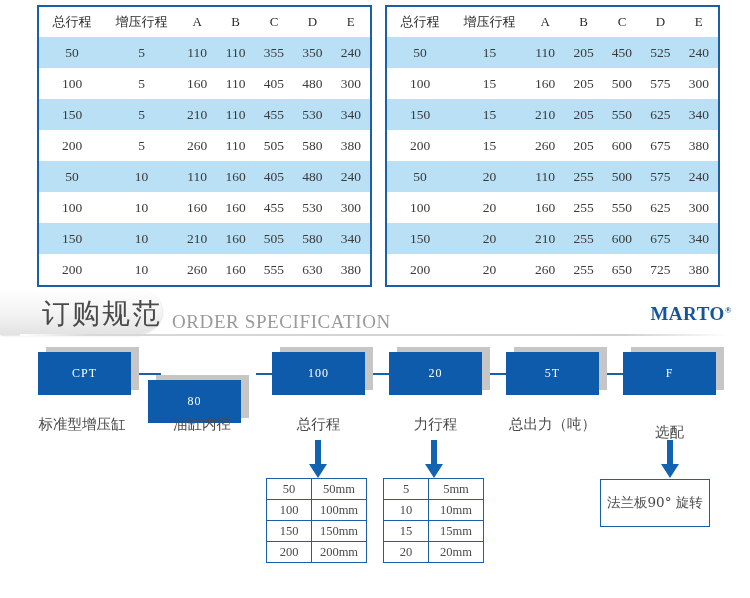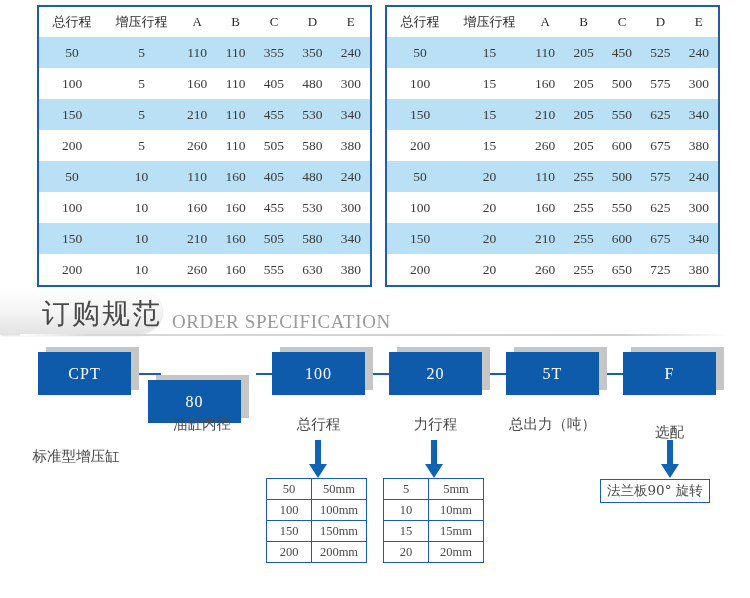--- a/index.html
+++ b/index.html
@@ -143,21 +143,21 @@
     background: #c6c6c6;
   }
   .code-box .face {
     position: absolute;
     left: 0;
     top: 0;
     width: 93px;
     height: 43px;
     background: #0f5bab;
     color: #ffffff;
-    font-size: 16px;
+    font-size: 12px;
     letter-spacing: 1px;
     display: flex;
     align-items: center;
     justify-content: center;
     font-family: "Liberation Serif", serif;
   }
   .connector {
     position: absolute;
     top: 21px;
     width: 22px;
@@ -202,21 +202,21 @@
   .opt-table td.k { width: 40px; }
   .opt-table td.v { width: 50px; }
 
   
   .note-box {
     position: absolute;
     border: 1px solid #1b5fa8;
     background: #ffffff;
     font-size: 13.5px;
     color: #4a4a4a;
-    padding: 2px 6px;
+    padding: 14px 6px;
     white-space: nowrap;
     font-family: "DejaVu Serif", "Liberation Serif", serif;
   }
 </style>
 </head>
 <body>
 
 <div class="spec-tables">
 
   <table class="spec-table left">
@@ -394,20 +394,21 @@
         </tr>
     </tbody>
   </table>
 
 </div>
 
 <div class="banner">
   <div class="banner-swoosh"></div>
   <div class="banner-title-cn">订购规范</div>
   <div class="banner-title-en">ORDER SPECIFICATION</div>
+  <div class="brand-logo"><span>MARTO</span><sup>®</sup></div>
   <div class="banner-rule"></div>
 </div>
 
 <div class="flow">
 
   <div class="code-box" style="left:38px;">
     <div class="shadow"></div>
     <div class="face">CPT</div>
   </div>
   <div class="connector" style="left:139px;"></div>
@@ -436,21 +437,21 @@
   </div>
   <div class="connector" style="left:607px;"></div>
 
   <div class="code-box" style="left:623px;">
     <div class="shadow"></div>
     <div class="face">F</div>
   </div>
 
 </div>
 
-<div class="flow-label" style="left:6px;  width:140px;margin-top:32px;">标准型增压缸</div>
+<div class="flow-label" style="left:12px;  width:140px;">标准型增压缸</div>
 <div class="flow-label" style="left:146px; width:112px;">油缸内径</div>
 <div class="flow-label" style="left:272px; width:93px;">总行程</div>
 <div class="flow-label" style="left:389px; width:93px;">力行程</div>
 <div class="flow-label" style="left:490px; width:125px;">总出力（吨）</div>
 <div class="flow-label" style="left:623px; width:93px;margin-top:8px;">选配</div>
 
 <svg class="arrow" style="left:309px; top:440px;" width="18" height="38" viewBox="0 0 18 38">
   <polygon points="6,0 12,0 12,24 18,24 9,38 0,24 6,24" fill="#1263b0"></polygon>
 </svg>
 <svg class="arrow" style="left:425px; top:440px;" width="18" height="38" viewBox="0 0 18 38">

